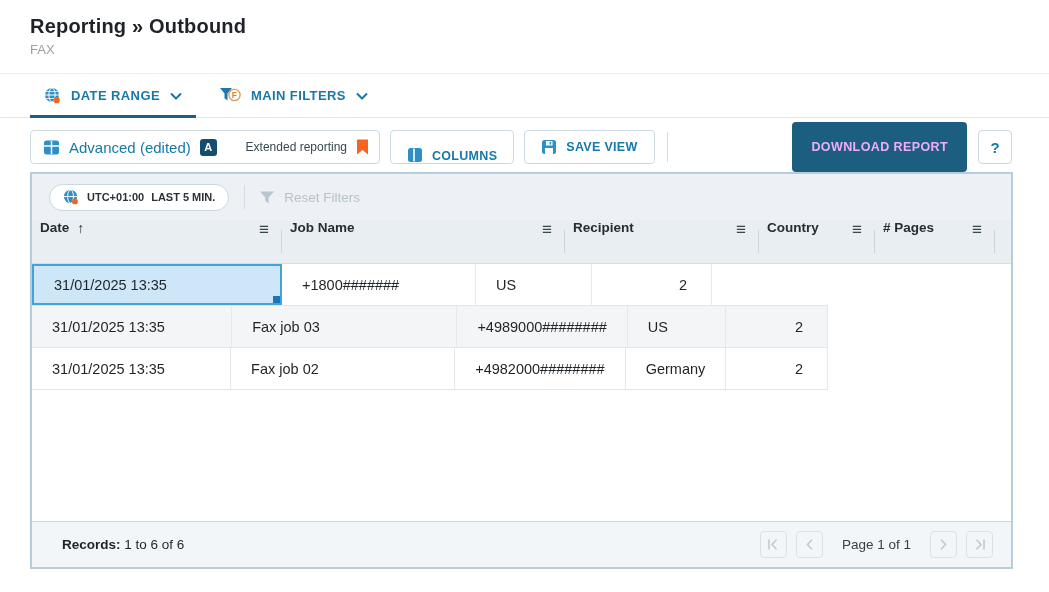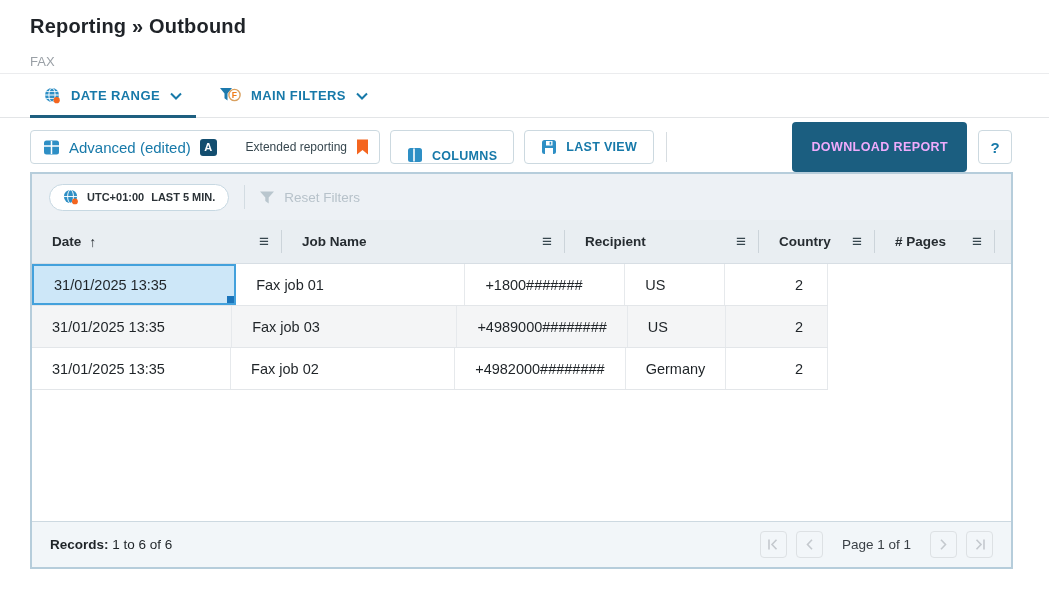--- a/index.html
+++ b/index.html
@@ -1,21 +1,21 @@
 <!DOCTYPE html>
 <html><head>
 <meta charset="utf-8">
 <style>
   * { margin:0; padding:0; box-sizing:border-box; }
   html,body { width:1049px; height:592px; background:#fff; font-family:"Liberation Sans",sans-serif; overflow:hidden; position:relative; }
 
   
   .page-header { position:absolute; left:30px; top:15px; }
   .page-title { font-size:20px; font-weight:bold; color:#1f2328; letter-spacing:.2px; }
-  .page-subtitle { font-size:13px; color:#9aa0a6; margin-top:16px; }
+  .page-subtitle { font-size:13px; color:#9aa0a6; margin-top:4px; }
 
   
   .tab-bar { position:absolute; left:0; top:73px; width:1049px; height:45px; border-top:1px solid #ebecee; border-bottom:1px solid #e3e5e7; display:flex; align-items:stretch; padding-left:30px; }
   .tab { position:relative; display:flex; align-items:center; gap:10px; padding:0 14px; margin-right:10px; color:#1779a9; font-size:13px; font-weight:bold; letter-spacing:.4px; cursor:pointer; }
   .tab.active::after { content:""; position:absolute; left:0; right:0; bottom:-1px; height:3px; background:#1e5f80; }
 
   
   .toolbar { position:absolute; left:30px; top:130px; width:982px; height:34px; display:flex; align-items:center; }
   .view-selector { width:350px; height:34px; background:#fff; border:1px solid #ccd9e0; border-radius:4px; display:flex; align-items:center; justify-content:space-between; padding:0 10px 0 12px; cursor:pointer; }
   .vs-left { display:flex; align-items:center; gap:9px; }
@@ -34,38 +34,38 @@
   
   .panel { position:absolute; left:30px; top:172px; width:983px; height:397px; background:#edf1f5; border:2px solid #b6cddb; }
   .filter-bar { height:46px; display:flex; align-items:center; padding-left:17px; gap:15px; }
   .tz-pill { height:27px; background:#fff; border:1px solid #c7d8e2; border-radius:15px; display:flex; align-items:center; gap:8px; padding:8px 13px; cursor:pointer; }
   .tz-text { font-size:11px; font-weight:bold; color:#2b3237; display:flex; gap:7px; }
   .filter-divider { width:1px; height:24px; background:#d3dce2; }
   .reset-filters { display:flex; align-items:center; gap:9px; color:#b7c2ca; font-size:13.5px; cursor:default; }
 
   
   .grid-header { height:44px; background:#e9eef2; display:flex; border-bottom:1px solid #d7dee4; }
-  .hcell { position:relative; display:flex; align-items:center; padding:0 13px 0 20px; font-size:13.5px; font-weight:bold; color:#262c31; cursor:pointer; }
+  .hcell { position:relative; display:flex; padding:0 13px 0 8px; font-size:13.5px; font-weight:bold; color:#262c31; cursor:pointer; }
   .hcell::after { content:""; position:absolute; right:0; top:10px; bottom:10px; width:1px; background:#ccd4da; }
   .sort-arrow { margin-left:8px; font-size:14px; color:#262c31; }
   .menu-icon { margin-left:auto; font-size:17px; color:#37474f; cursor:pointer; }
   .c0{width:250px;} .c1{width:283px;} .c2{width:194px;} .c3{width:116px;} .c4{width:120px;}
   .grid-body { background:#fff; }
   .grid-row { display:flex; width:796px; height:42px; background:#fff; border-bottom:1px solid #e3e6e9; cursor:pointer; }
   .grid-row.alt { background:#f4f5f6; }
   .cell { display:flex; align-items:center; padding:0 20px; font-size:14.5px; color:#1f2428; border-right:1px solid #e6e9ec; }
   .cell.num { justify-content:flex-end; padding-right:24px; }
   .cell.selected { position:relative; background:#cde7f8; border:2px solid #43a1dc; }
   .cell.selected::after { content:""; position:absolute; right:0; bottom:0; width:7px; height:7px; background:#1b75bb; }
   .grid-empty { height:131px; background:#fff; }
 
   
   .panel-footer { height:46px; background:#f2f6f9; border-top:1px solid #cdd9e1; display:flex; align-items:center; padding:0 18px; }
   .records { font-size:13.5px; color:#1f2428; }
-  .records b { font-weight:bold; }
+  .records b { font-weight:bold;margin-left:12px; }
   .pagination { margin-left:auto; display:flex; align-items:center; gap:9px; }
   .page-btn { width:27px; height:27px; background:transparent; border:1px solid #dde1e4; border-radius:4px; display:flex; align-items:center; justify-content:center; cursor:default; }
   .page-label { font-size:13.5px; color:#3a4046; margin:8px 10px; }
 
   .ico { display:inline-flex; flex:none; }
 </style>
 </head>
 <body>
 
 <div class="page-header">
@@ -144,21 +144,21 @@
 
   <button class="btn-outline btn-save">
     <span class="ico">
       <svg width="16" height="16" viewBox="0 0 16 16">
           <rect x="1" y="1" width="14" height="14" rx="2.5" fill="#2e8fc5"></rect>
           <rect x="5" y="2" width="6.5" height="4.5" fill="#fff"></rect>
           <rect x="8.6" y="2.8" width="1.6" height="2.8" fill="#2e8fc5"></rect>
           <rect x="4" y="9" width="8" height="6" fill="#fff"></rect>
         </svg>
     </span>
-    <span>LAST VIEW</span>
+    <span>SAVE VIEW</span>
   </button>
 
   <div class="toolbar-divider"></div>
   <div class="toolbar-spacer"></div>
 
   <button class="btn-primary">DOWNLOAD REPORT</button>
   <button class="btn-help">?</button>
 </div>
 
 <div class="panel">
@@ -209,21 +209,20 @@
     </div>
     <div class="hcell c4">
       <span># Pages</span>
       <span class="menu-icon">≡</span>
     </div>
   </div>
 
   <div class="grid-body">
     <div class="grid-row">
       <div class="cell c0 selected">31/01/2025 13:35</div>
-      <div class="cell c1">Fax job 01</div>
       <div class="cell c2">+1800#######</div>
       <div class="cell c3">US</div>
       <div class="cell c4 num">2</div>
     </div>
     <div class="grid-row alt">
       <div class="cell c0">31/01/2025 13:35</div>
       <div class="cell c1">Fax job 03</div>
       <div class="cell c2">+4989000########</div>
       <div class="cell c3">US</div>
       <div class="cell c4 num">2</div>

